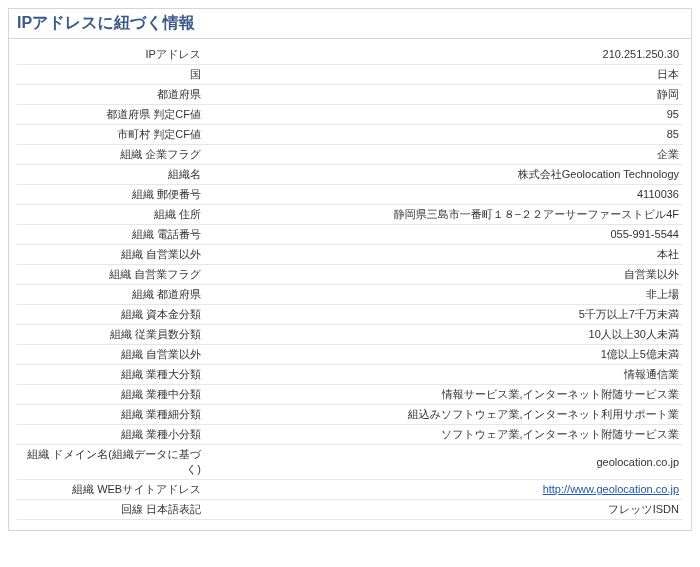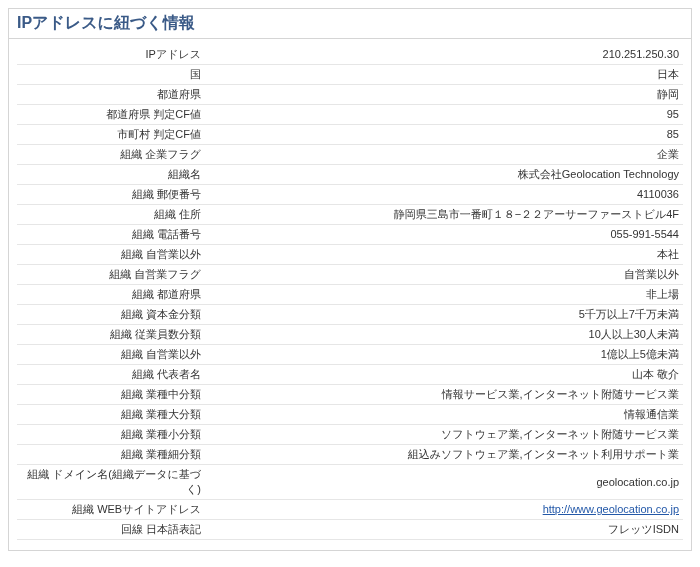--- a/index.html
+++ b/index.html
@@ -110,38 +110,34 @@
           </tr>
           <tr>
             <th>組織 従業員数分類</th>
             <td>10人以上30人未満</td>
           </tr>
           <tr>
             <th>組織 自営業以外</th>
             <td>1億以上5億未満</td>
           </tr>
           <tr>
-            <th>組織 代表者名</th>
-            <td>山本 敬介</td>
+            <th>組織 業種大分類</th>
+            <td>情報通信業</td>
           </tr>
           <tr>
             <th>組織 業種中分類</th>
             <td>情報サービス業,インターネット附随サービス業</td>
           </tr>
           <tr>
-            <th>組織 業種大分類</th>
-            <td>情報通信業</td>
+            <th>組織 業種細分類</th>
+            <td>組込みソフトウェア業,インターネット利用サポート業</td>
           </tr>
           <tr>
             <th>組織 業種小分類</th>
             <td>ソフトウェア業,インターネット附随サービス業</td>
-          </tr>
-          <tr>
-            <th>組織 業種細分類</th>
-            <td>組込みソフトウェア業,インターネット利用サポート業</td>
           </tr>
           <tr>
             <th>組織 ドメイン名(組織データに基づく)</th>
             <td>geolocation.co.jp</td>
           </tr>
           <tr>
             <th>組織 WEBサイトアドレス</th>
             <td><a href="#">http://www.geolocation.co.jp</a></td>
           </tr>
           <tr>

